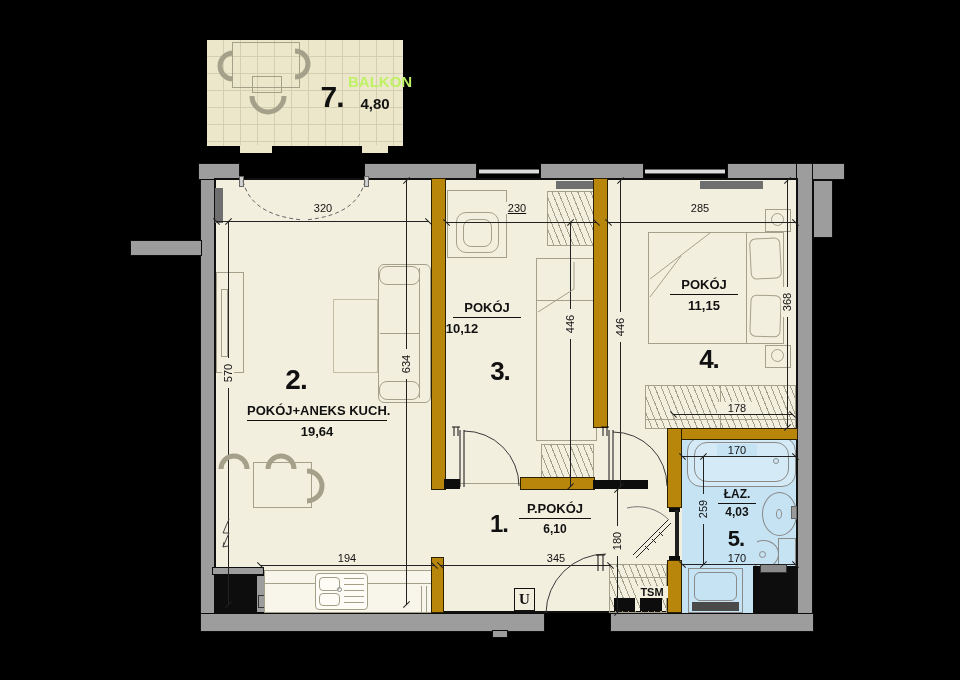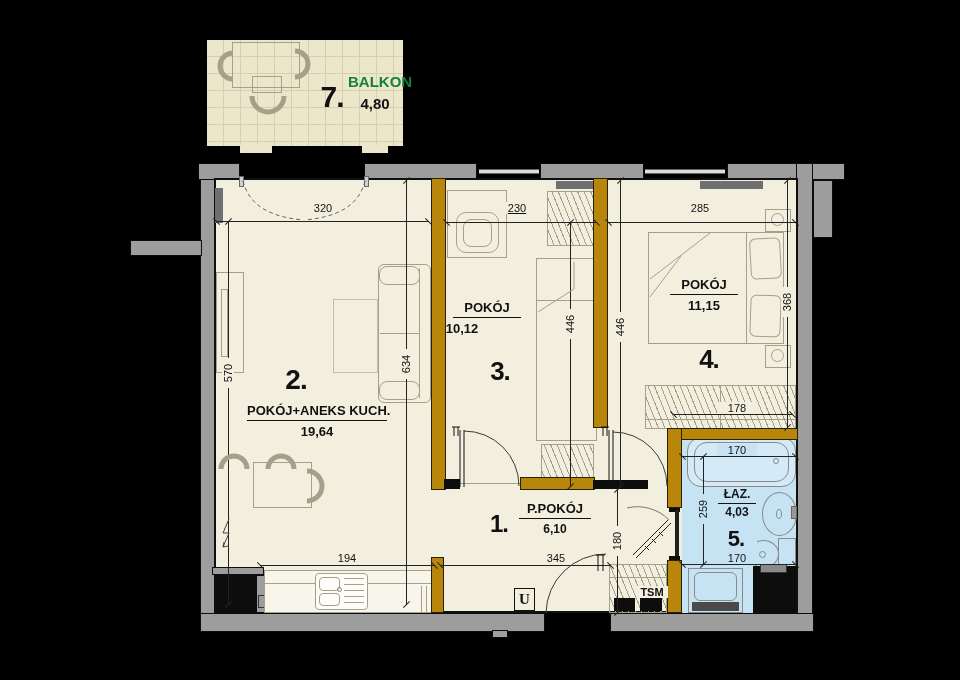--- a/index.html
+++ b/index.html
@@ -205,21 +205,21 @@
       <path d="M233,53 A13,13 0 0 0 233,79"></path>
       <path d="M295,51 A13,13 0 0 1 295,77"></path>
       <path d="M252,96 A16,16 0 0 0 284,96"></path>
       <path d="M221,469 A13,13 0 0 1 247,469"></path>
       <path d="M268,469 A13,13 0 0 1 294,469"></path>
       <path d="M307,471 A15,15 0 0 1 307,501"></path>
     </g>
   </svg>
 
   <div class="abs rnum" style="left:305px;top:80px;width:54px;font-size:30px;">7.</div>
-  <div class="abs" style="left:348px;top:73px;width:60px;font-size:15px;font-weight:bold;color:#15803d;">BALKON</div>
+  <div class="abs" style="left:348px;top:73px;width:60px;font-size:15px;font-weight:bold;color:#bef264;">BALKON</div>
   <div class="abs" style="left:350px;top:95px;width:50px;font-size:15px;font-weight:bold;color:#111;text-align:center;">4,80</div>
 
   <div class="abs rnum" style="left:272px;top:364px;width:48px;font-size:28px;">2.</div>
   <div class="abs rname" style="left:247px;top:403px;width:140px;">POKÓJ+ANEKS KUCH.</div>
   <div class="abs rval" style="left:247px;top:424px;width:140px;">19,64</div>
 
   <div class="abs rnum" style="left:478px;top:356px;width:44px;font-size:26px;">3.</div>
   <div class="abs rname" style="left:453px;top:300px;width:68px;">POKÓJ</div>
   <div class="abs rval" style="left:428px;top:321px;width:68px;">10,12</div>
 

